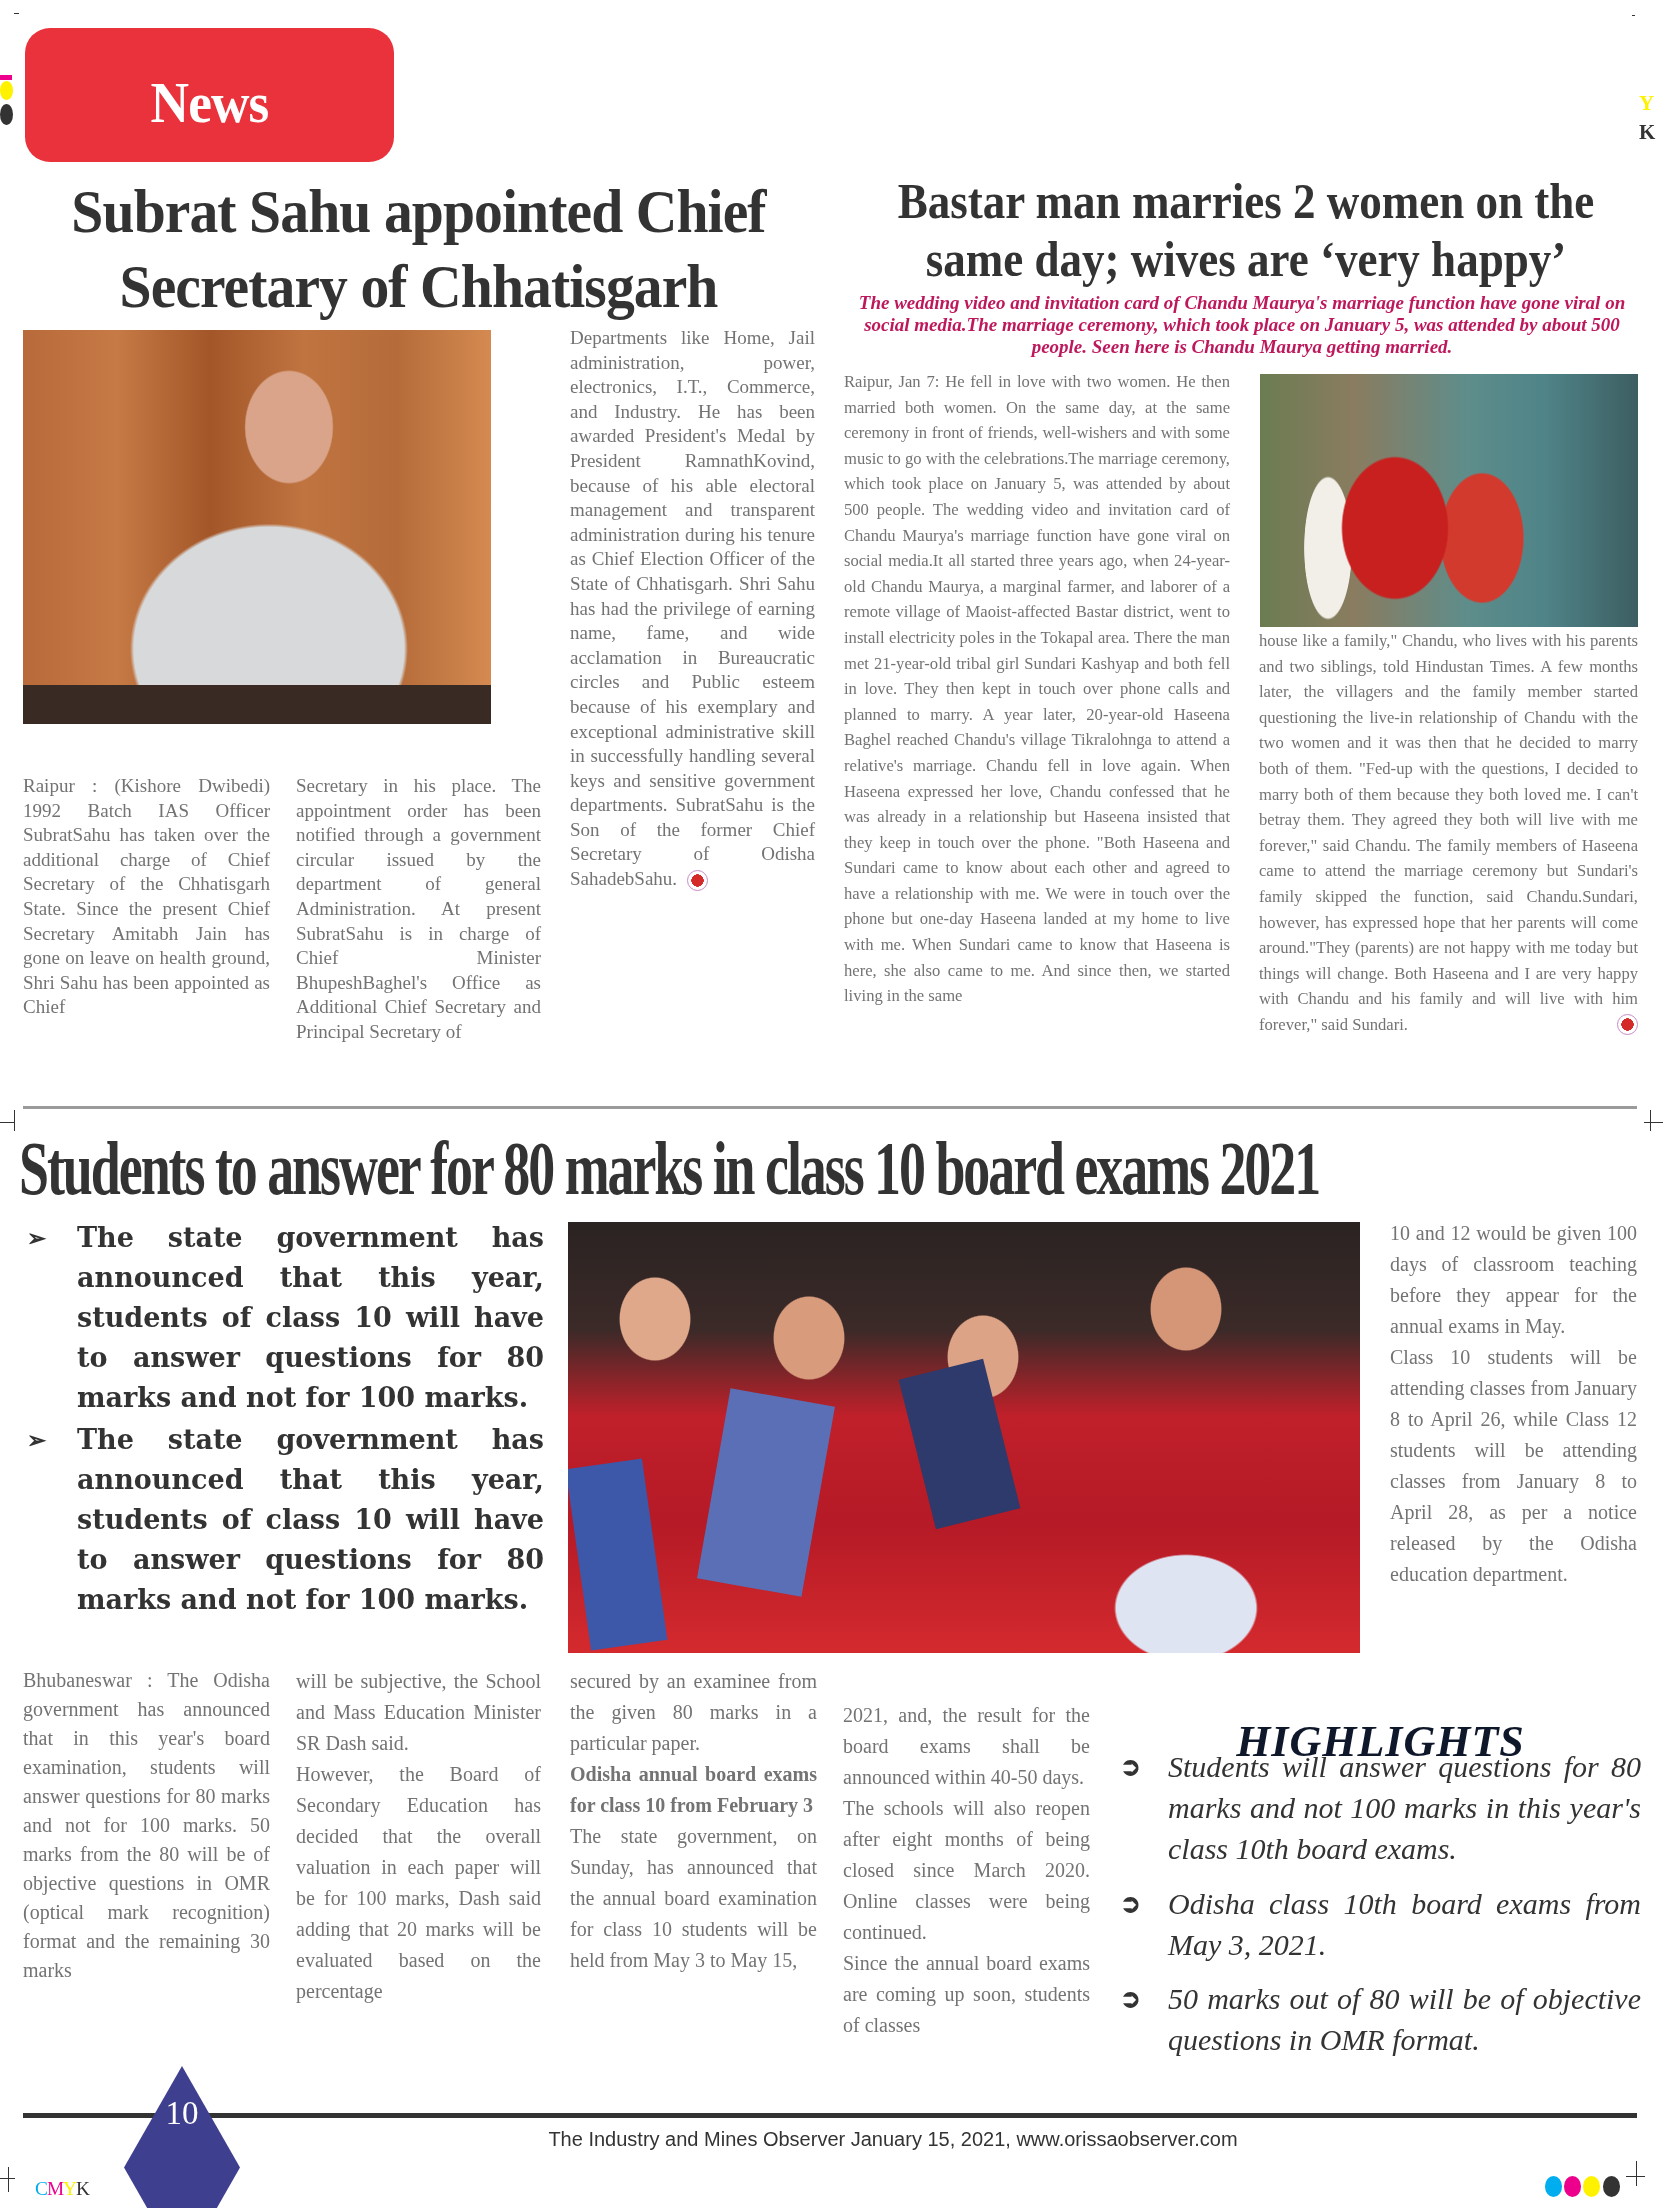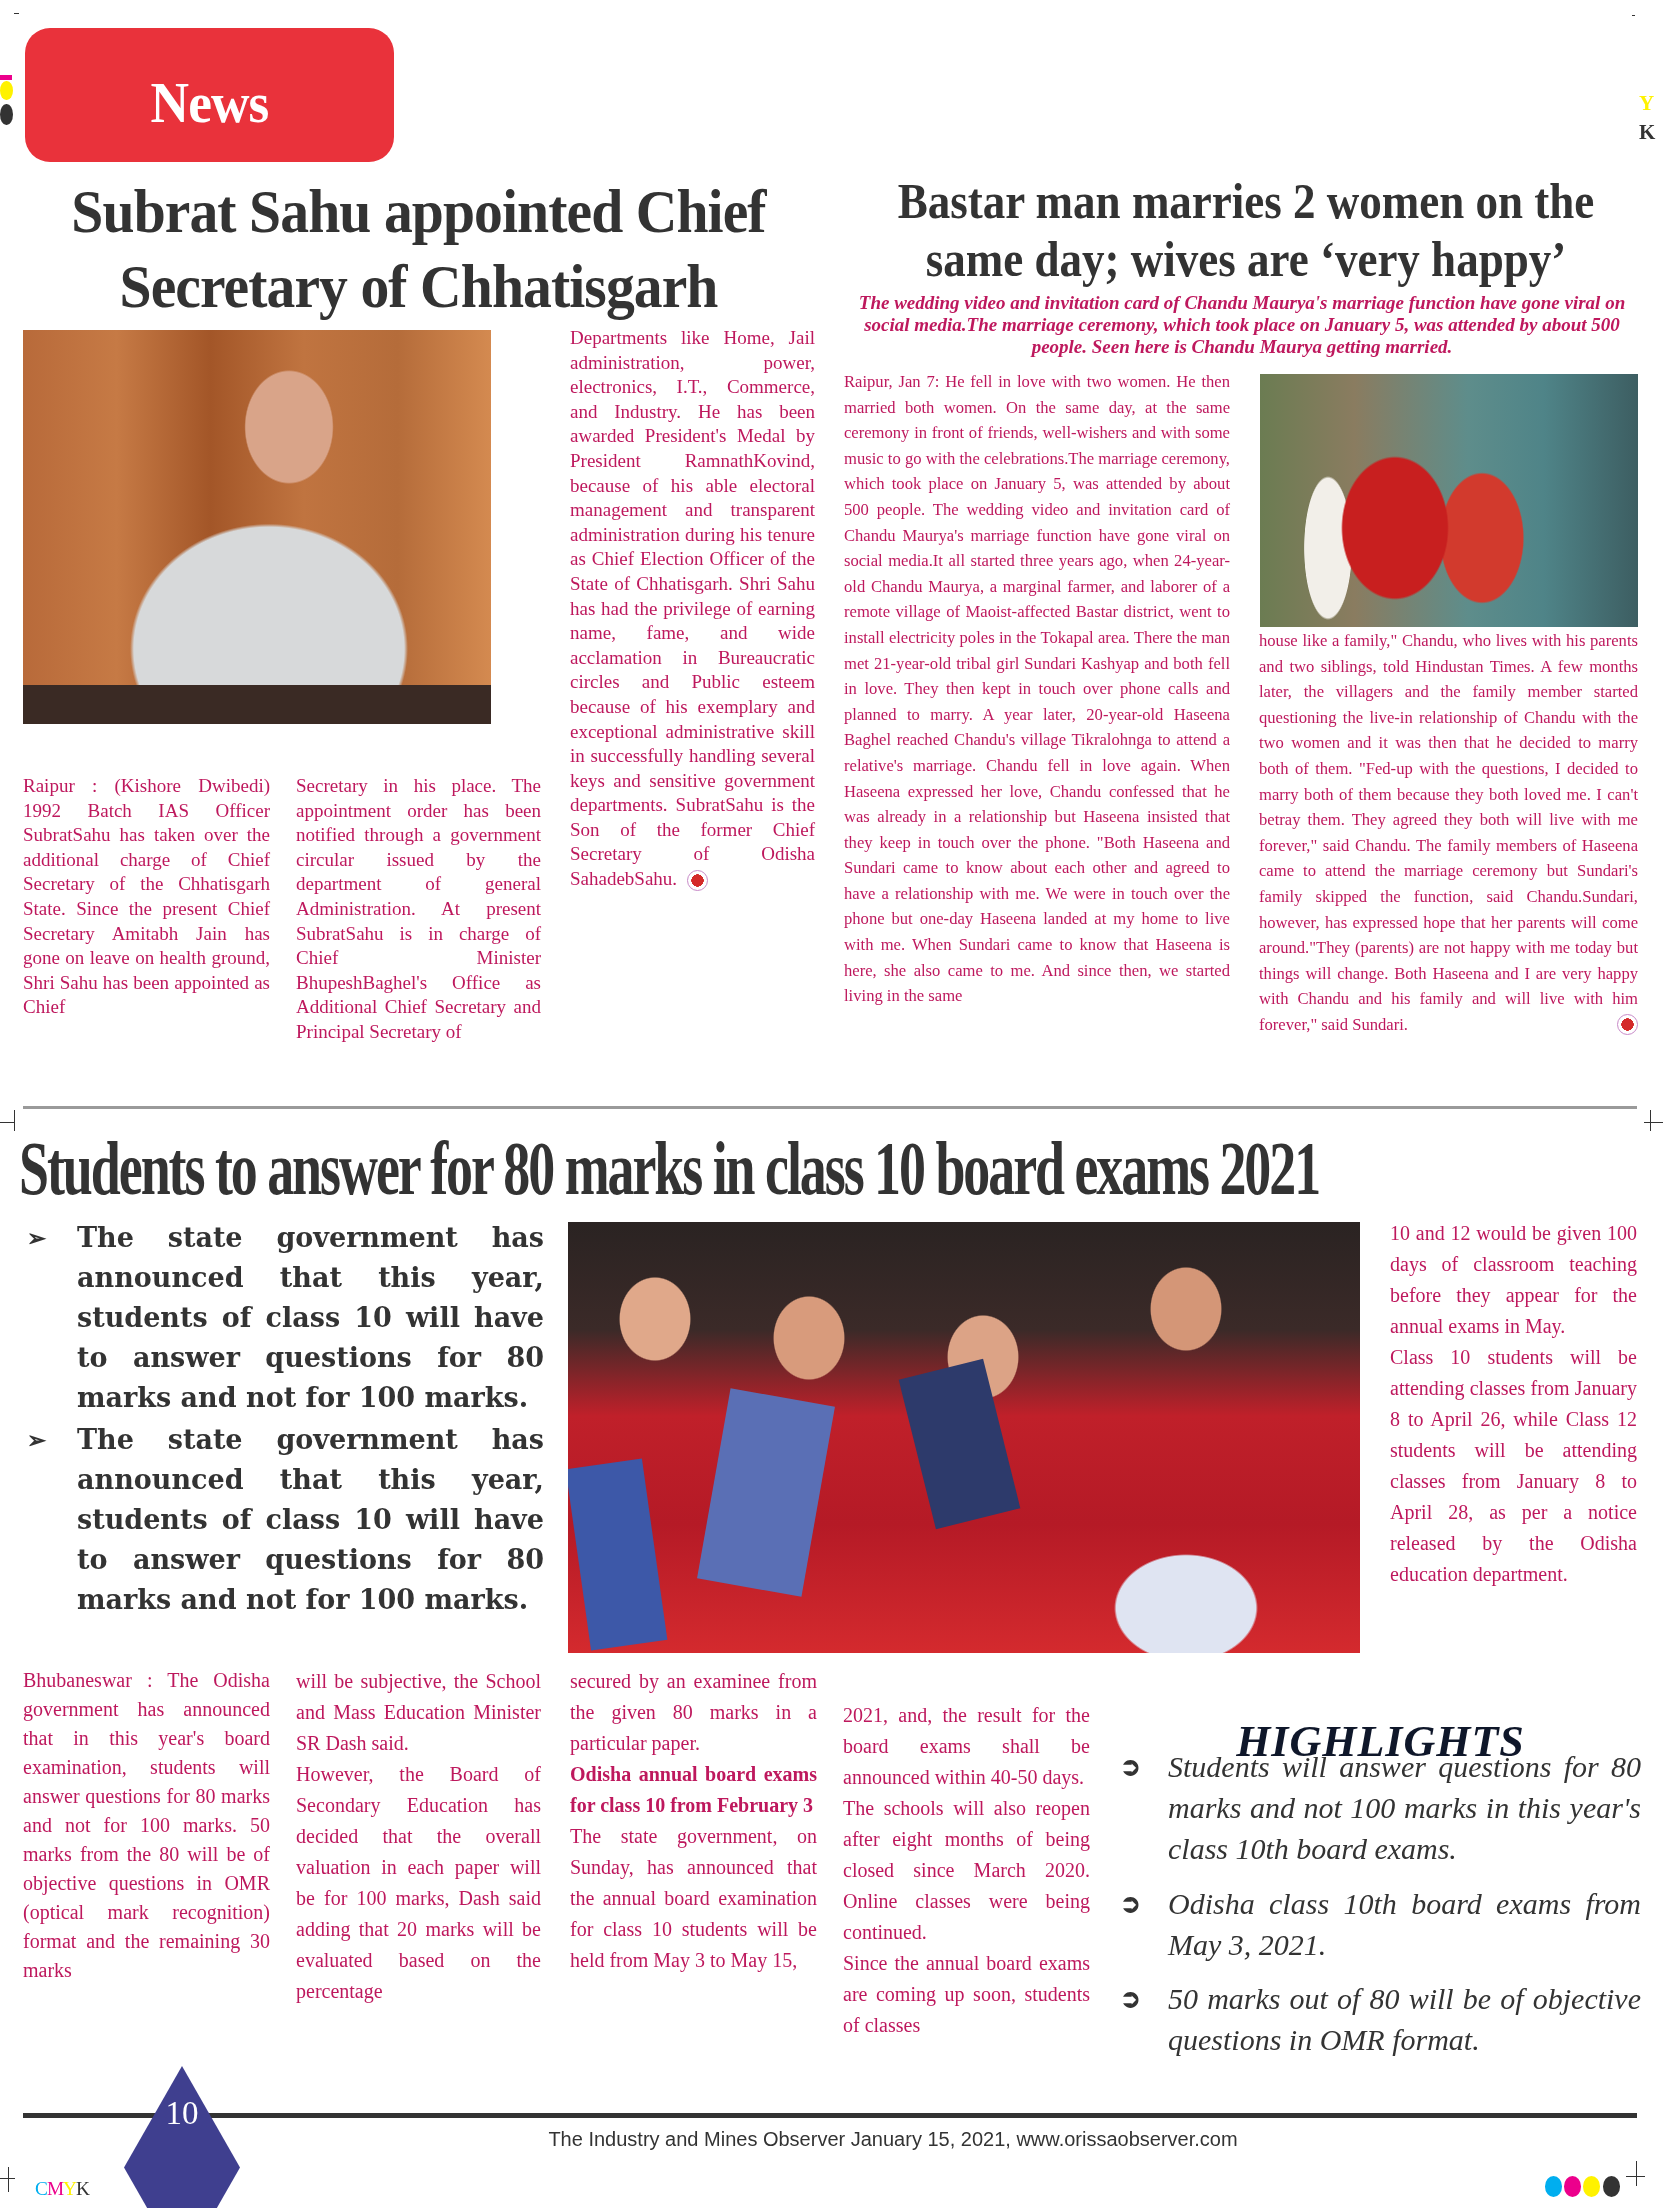--- a/index.html
+++ b/index.html
@@ -44,21 +44,21 @@
       radial-gradient(ellipse 116px 87px at 618px 386px, #dfe4f2 0 60%, transparent 62%),
       radial-gradient(ellipse 58px 68px at 87px 97px, #e0a88a 0 60%, transparent 62%),
       radial-gradient(ellipse 58px 68px at 241px 116px, #d89b7c 0 60%, transparent 62%),
       radial-gradient(ellipse 58px 68px at 415px 135px, #dca386 0 60%, transparent 62%),
       radial-gradient(ellipse 58px 68px at 618px 87px, #d49677 0 60%, transparent 62%),
       linear-gradient(180deg, #2a2322 0%, #3b2a28 25%, #c0202a 45%, #b51a26 70%, #d42a2e 100%);
   }
   .photo-students .scarf { position:absolute; background:#3d58a8; }
 
   
-  .col { font-size: 19px; line-height: 24.6px; text-align: justify; text-align-last: left; color: #be185d; }
+  .col { font-size: 19px; line-height: 24.6px; text-align: justify; text-align-last: left; color: #737373; }
   .col p { margin: 0; }
   .col .endmark { display:inline-block; width:21px; height:21px; border-radius:50%; border:1.9px solid #c88ac8; background: radial-gradient(circle, #d42a2a 0 45%, #fff 47%); vertical-align: middle; margin-left: 9.7px; }
 
   .col-a1 { left: 23px; top: 774px; width: 247px; }
   .col-a2 { left: 296px; top: 774px; width: 245px; }
   .col-a3 { left: 570px; top: 326px; width: 245px; }
   .col-b1 { left: 844px; top: 369px; width: 386px; font-size: 16.6px; line-height: 25.6px; }
   .col-b2 { left: 1259px; top: 628px; width: 379px; font-size: 16.6px; line-height: 25.6px; }
 
   .rule-mid { left: 23px; top: 1106px; width: 1614px; height: 2.9px; background: #9a9a9a; }

